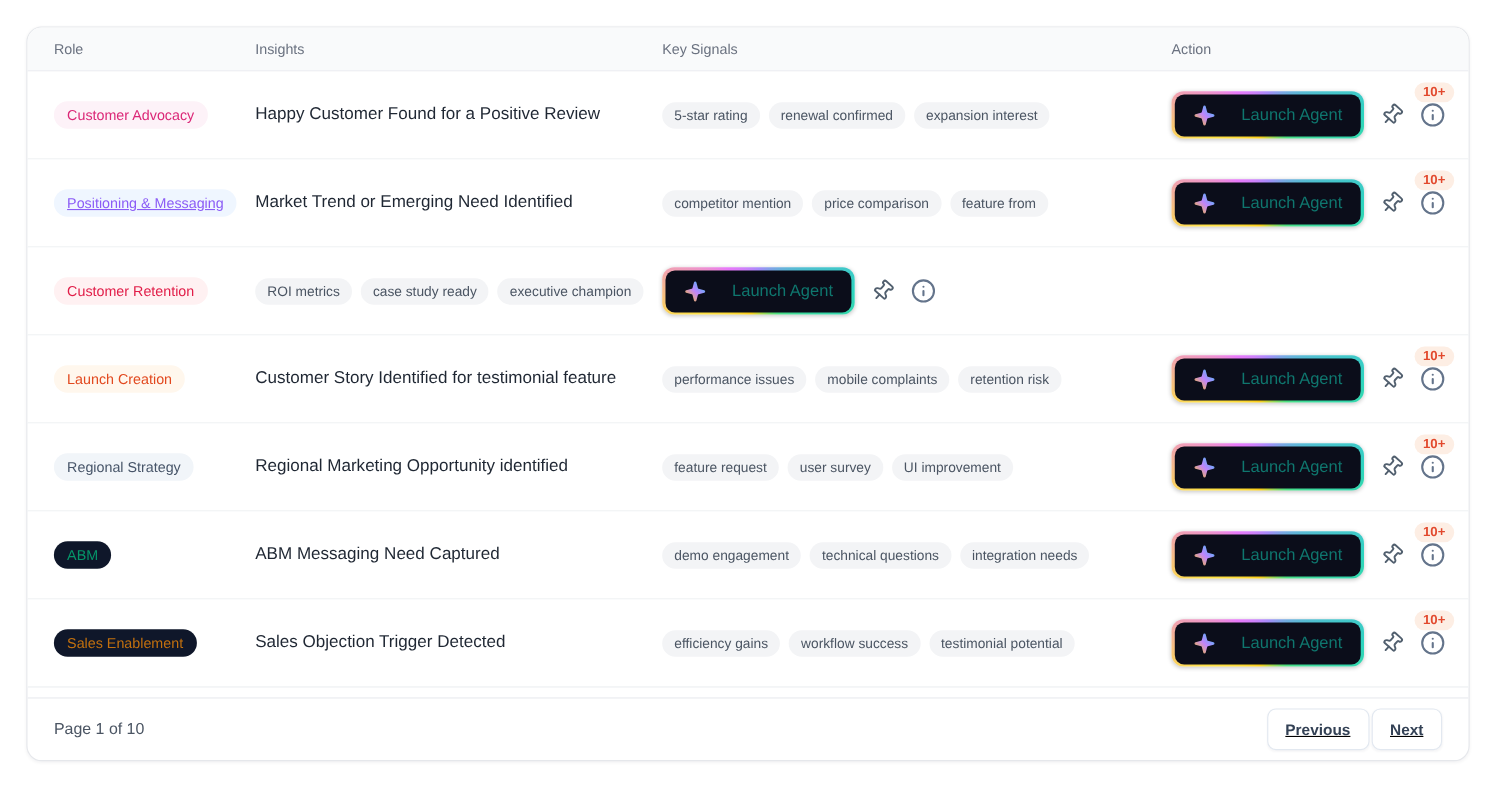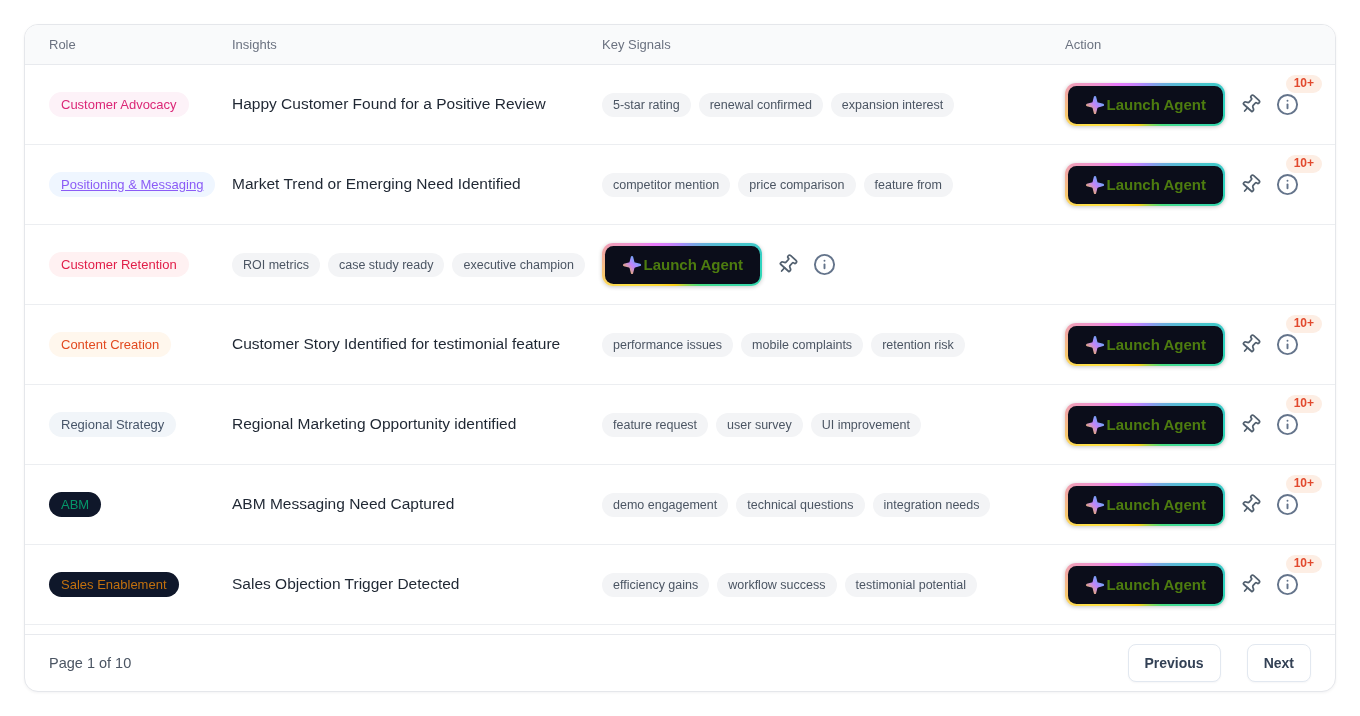--- a/index.html
+++ b/index.html
@@ -77,29 +77,29 @@
   .launch-wrap {
     padding: 2.5px;
     border-radius: 11px;
     background: conic-gradient(#a78bfa, #2dd4bf 90deg, #4ade80 140deg,
                 #facc15 200deg, #fde047 250deg, #e879f9 305deg, #a78bfa 360deg);
     box-shadow: 0 1px 4px rgba(0,0,0,.22);
     cursor: pointer;
     flex: 0 0 auto;
   }
   .launch-btn {
-    display: flex; align-items: center; gap: 2px;
+    display: flex; align-items: center; gap: 24px;
     background: #0b0d1a;
-    color: #4d7c0f;
+    color: #0f766e;
     border: none;
     border-radius: 8.5px;
     height: 38px;
     padding: 0 17px;
     font-size: 15px;
-    font-weight: 700;
+    font-weight: 400;
     font-family: inherit;
     cursor: pointer;
     white-space: nowrap;
   }
   .icon-btn {
     background: none; border: none; padding: 0; margin: 0;
     display: flex; align-items: center; justify-content: center;
     cursor: pointer;
   }
   .pin-svg { transform: rotate(42deg); }
@@ -116,21 +116,21 @@
     margin-top: auto;
     border-top: 1px solid #e8eaee;
     display: flex;
     align-items: center;
     justify-content: space-between;
     padding: 0 24px;
     height: 57px;
     flex: 0 0 auto;
   }
   .page-status { color: #4b5563; font-size: 14.5px; }
-  .pg-group { display: flex; gap: 26px; }
+  .pg-group { display: flex; gap: 2px; text-decoration: underline; }
   .pg-btn {
     border: 1px solid #e2e8f0;
     background: #fff;
     color: #334155;
     font-weight: 600;
     font-size: 14px;
     padding: 10px 16px;
     border-radius: 8px;
     font-family: inherit;
     cursor: pointer;
@@ -279,21 +279,21 @@
           <path d="M12 16v-4"></path>
               <path d="M12 8h.01"></path>
         </svg>
       </button>
 
     </div>
   </div>
 
   <div class="row">
     <div class="cell">
-      <span class="role-badge" style="color: rgb(226, 73, 31); background: rgb(255, 247, 237);">Content Creation</span>
+      <span class="role-badge" style="color: rgb(226, 73, 31); background: rgb(255, 247, 237);">Launch Creation</span>
     </div>
     <div class="cell insight-cell">Customer Story Identified for testimonial feature</div>
     <div class="cell signals-cell">
           <span class="signal-pill">performance issues</span>
           <span class="signal-pill">mobile complaints</span>
           <span class="signal-pill">retention risk</span>
         </div>
     <div class="cell action-cell">
       <div class="launch-wrap">
         <button class="launch-btn">

